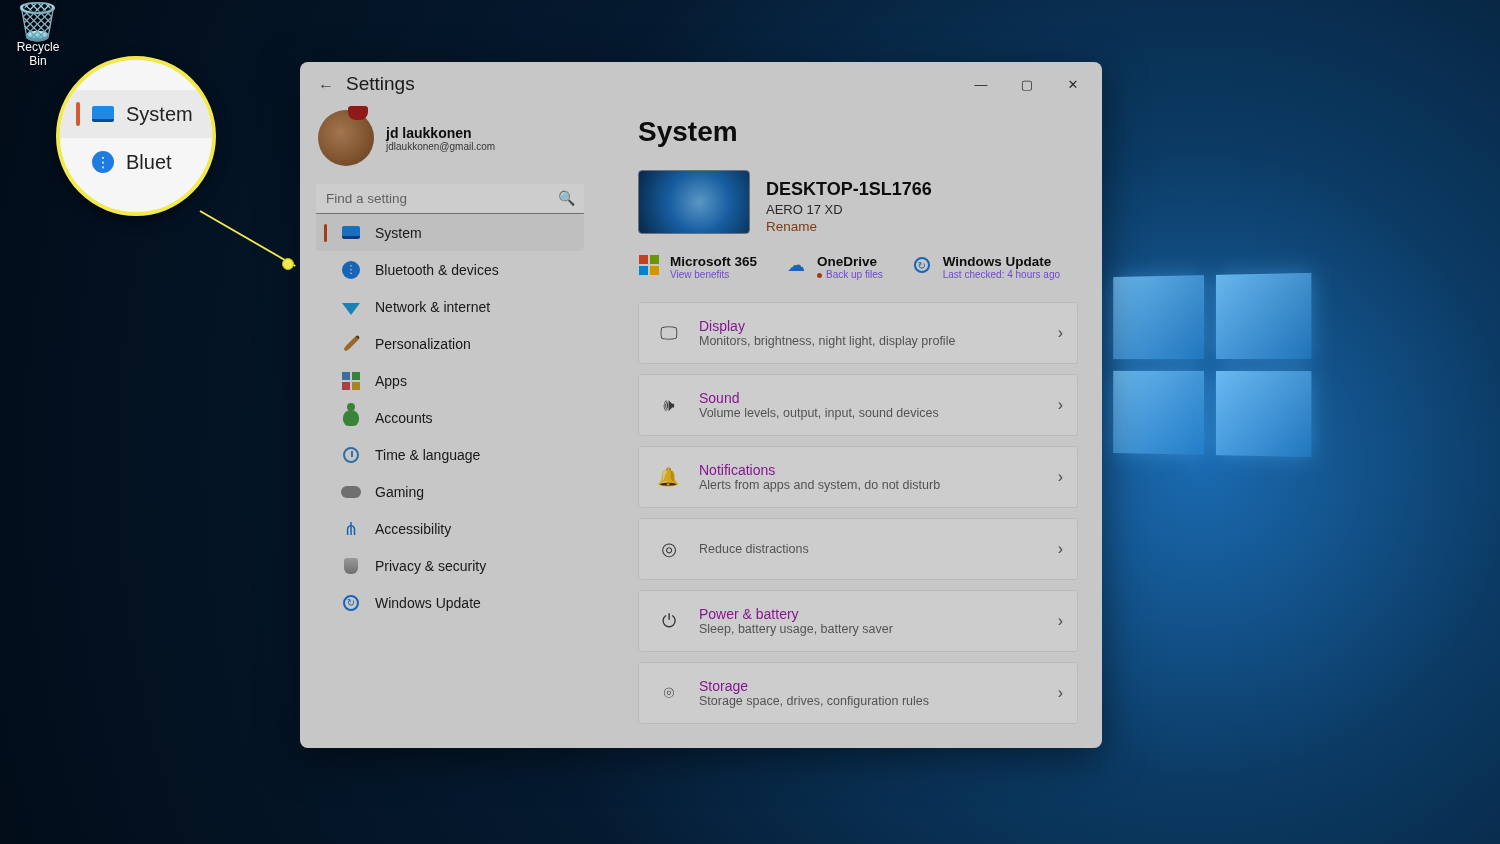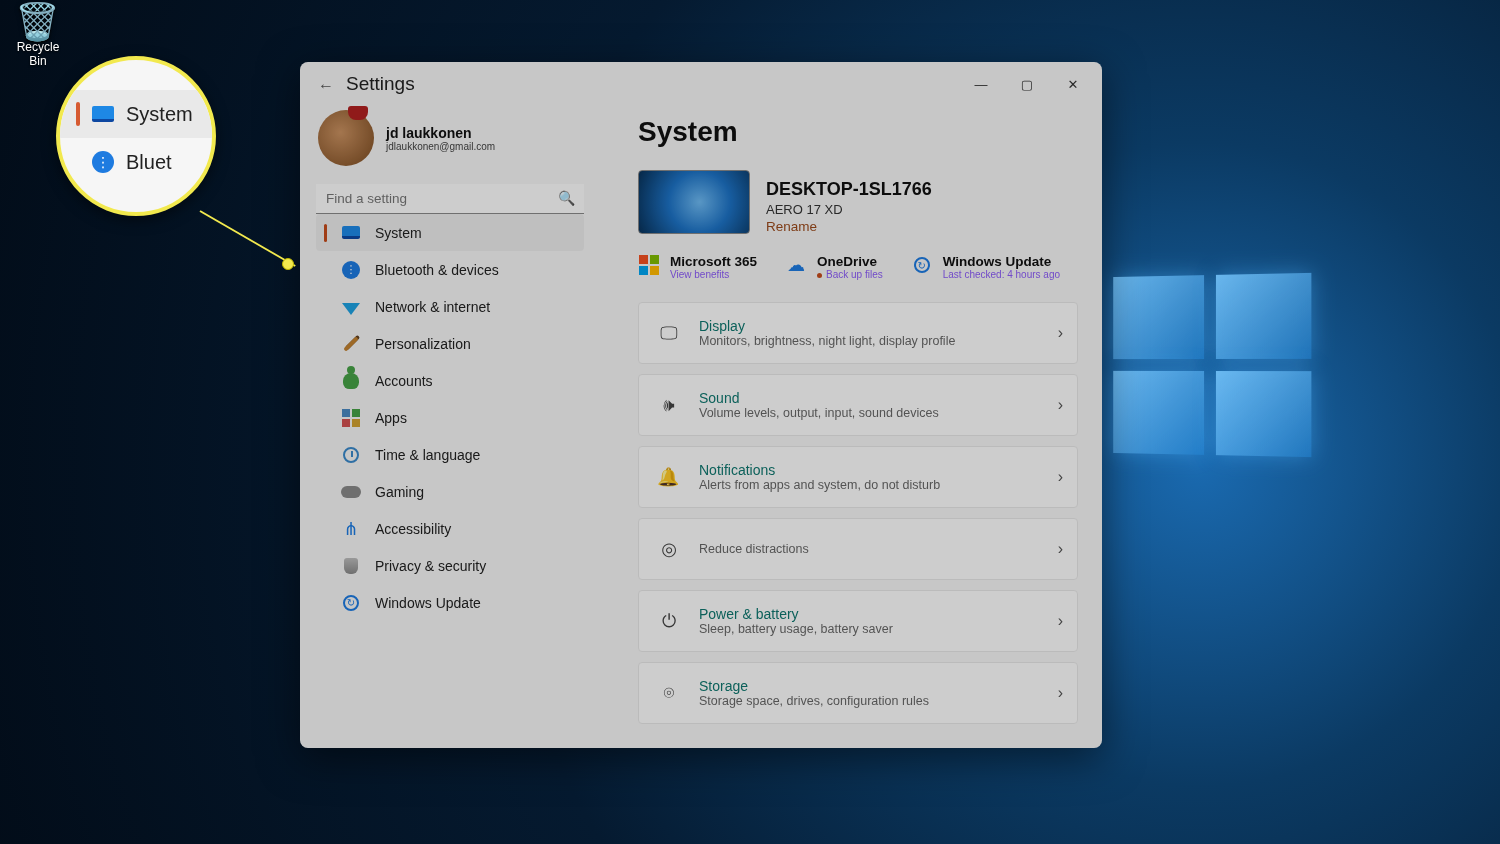--- a/index.html
+++ b/index.html
@@ -78,21 +78,21 @@
   .quick { display:flex; gap:10px; align-items:flex-start; cursor:pointer; }
   .quick .qicon { width:22px; height:22px; display:flex; align-items:center; justify-content:center; font-size:18px; }
   .quick .qtitle { font-size:13.5px; font-weight:600; color:#111; }
   .quick .qsub { font-size:10px; color:#8b5cf6; }
   .dot-b { display:inline-block; width:5px; height:5px; border-radius:50%; background:#c44b1c; margin-right:4px; vertical-align:middle; }
 
   .cards { display:flex; flex-direction:column; gap:10px; }
   .card { background:#fbfbfb; border:1px solid #e5e5e5; border-radius:4px; height:62px; display:flex; align-items:center; padding:0 14px 0 16px; cursor:pointer; }
   .card .cicon { width:28px; display:flex; align-items:center; justify-content:center; color:#444; font-size:18px; margin-right:16px; }
   .card .ctext { flex:1; }
-  .card .ctitle { font-size:14px; color:#0f766e; }
+  .card .ctitle { font-size:14px; color:#a21caf; }
   .card .csub { font-size:12.5px; color:#666; }
   .card .chev { color:#555; font-size:16px; }
 
   
   .ic-system { width:18px; height:13px; background:#1e88e5; border-radius:2px; border-bottom:3px solid #0d47a1; }
   .ic-bt { width:18px; height:18px; border-radius:50%; background:#1e7be0; color:#fff; font-size:11px; display:flex; align-items:center; justify-content:center; }
   .ic-net { width:0; height:0; border-left:9px solid transparent; border-right:9px solid transparent; border-top:12px solid #1ea0e0; transform:translateY(2px); }
   .ic-pers { width:4px; height:18px; background:#c08030; transform:rotate(45deg); border-radius:2px; box-shadow:0 -2px 0 #604020; }
   .ic-apps { display:grid; grid-template-columns:8px 8px; grid-template-rows:8px 8px; gap:2px; }
   .ic-apps span:nth-child(1){background:#4a88c0;} .ic-apps span:nth-child(2){background:#46a046;}
@@ -173,35 +173,35 @@
         <div class="nav-item">
             <span class="ind"></span>
             <span class="nicon">
               <span class="ic-pers"></span>
             </span>
             <span>Personalization</span>
           </div>
         <div class="nav-item">
             <span class="ind"></span>
             <span class="nicon">
+              <span class="ic-apps">
+                <span></span>
+                <span></span>
+                <span></span>
+                <span></span>
+              </span>
+            </span>
+            <span>Apps</span>
+          </div>
+        <div class="nav-item">
+            <span class="ind"></span>
+            <span class="nicon">
               <span class="ic-acct"></span>
             </span>
             <span>Accounts</span>
-          </div>
-        <div class="nav-item">
-            <span class="ind"></span>
-            <span class="nicon">
-              <span class="ic-apps">
-                <span></span>
-                <span></span>
-                <span></span>
-                <span></span>
-              </span>
-            </span>
-            <span>Apps</span>
           </div>
         <div class="nav-item">
             <span class="ind"></span>
             <span class="nicon">
               <span class="ic-time"></span>
             </span>
             <span>Time &amp; language</span>
           </div>
         <div class="nav-item">
             <span class="ind"></span>

